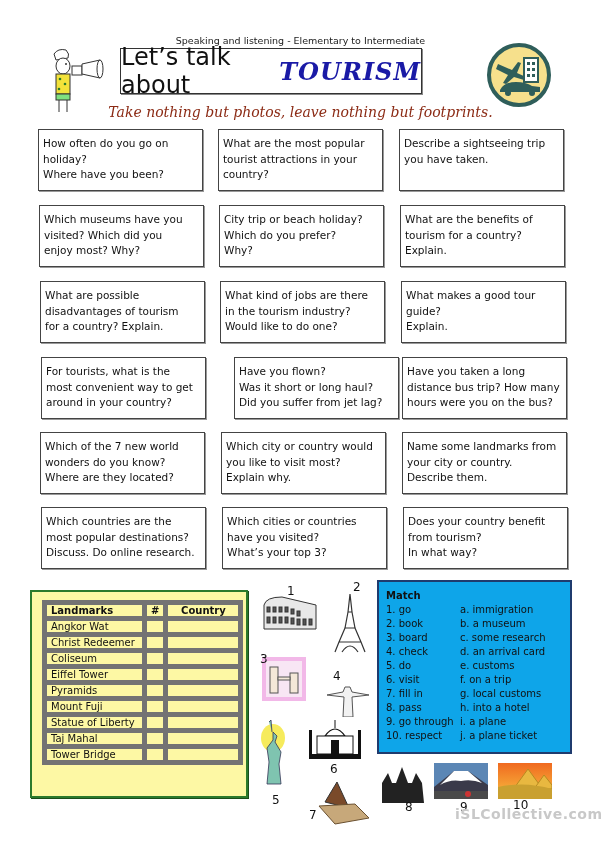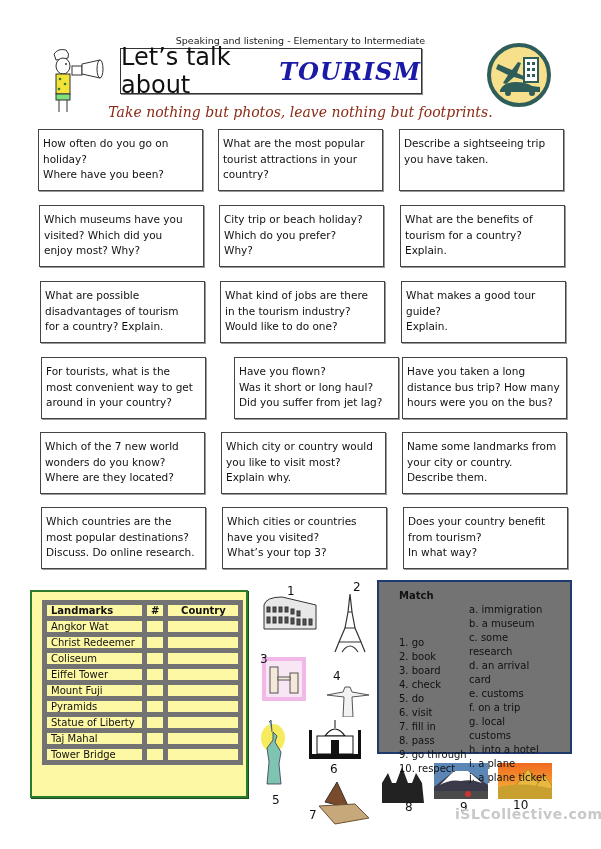--- a/index.html
+++ b/index.html
@@ -31,26 +31,26 @@
   .landmarks-panel { position: absolute; left: 30px; top: 590px; width: 218px; height: 208px;
     background: #fdf8a4; border: 2px solid #2c7a2c; box-shadow: 1px 1px 0 #1a4d1a; }
   .landmarks-table { position: absolute; left: 10px; top: 8px; border-collapse: collapse;
     font-size: 10px; font-family: "DejaVu Sans", sans-serif; }
   .landmarks-table th, .landmarks-table td { border: 5px solid #737373; height: 16px; padding: 0 4px; }
   .landmarks-table th { font-weight: bold; font-size: 10px; text-align: left; }
   .landmarks-table th.c { text-align: center; }
   .col-lm { width: 100px; } .col-num { width: 20px; } .col-country { width: 75px; }
 
   .match-panel { position: absolute; left: 377px; top: 580px; width: 195px; height: 174px;
-    background: #737373; border: 2px solid #1f3b6e; padding: 7px 20px; font-size: 10px;
+    background: #0ea5e9; border: 2px solid #1f3b6e; padding: 7px 7px; font-size: 10px;
     font-family: "DejaVu Sans", sans-serif; }
   .match-title { font-weight: bold; font-size: 10px; line-height: 14px; }
   .match-cols { display: flex; }
   .match-col { line-height: 14px; }
-  .match-left { width: 74px; margin-top: 33px; }
+  .match-left { width: 74px; }
 
   .pic { position: absolute; }
   .pic-num { position: absolute; font-size: 12px; color: #111; font-family: "DejaVu Sans", sans-serif; }
 
   .watermark { position: absolute; left: 455px; top: 806px; font-size: 14px; font-weight: bold;
     color: #c8c8c8; font-family: "DejaVu Sans", sans-serif; letter-spacing: 0.5px; }
 </style>
 </head>
 <body>
 
@@ -179,26 +179,26 @@
           <td>Coliseum</td>
           <td></td>
           <td></td>
         </tr>
     <tr>
           <td>Eiffel Tower</td>
           <td></td>
           <td></td>
         </tr>
     <tr>
+          <td>Pyramids</td>
+          <td></td>
+          <td></td>
+        </tr>
+    <tr>
           <td>Mount Fuji</td>
-          <td></td>
-          <td></td>
-        </tr>
-    <tr>
-          <td>Pyramids</td>
           <td></td>
           <td></td>
         </tr>
     <tr>
           <td>Statue of Liberty</td>
           <td></td>
           <td></td>
         </tr>
     <tr>
           <td>Taj Mahal</td>

